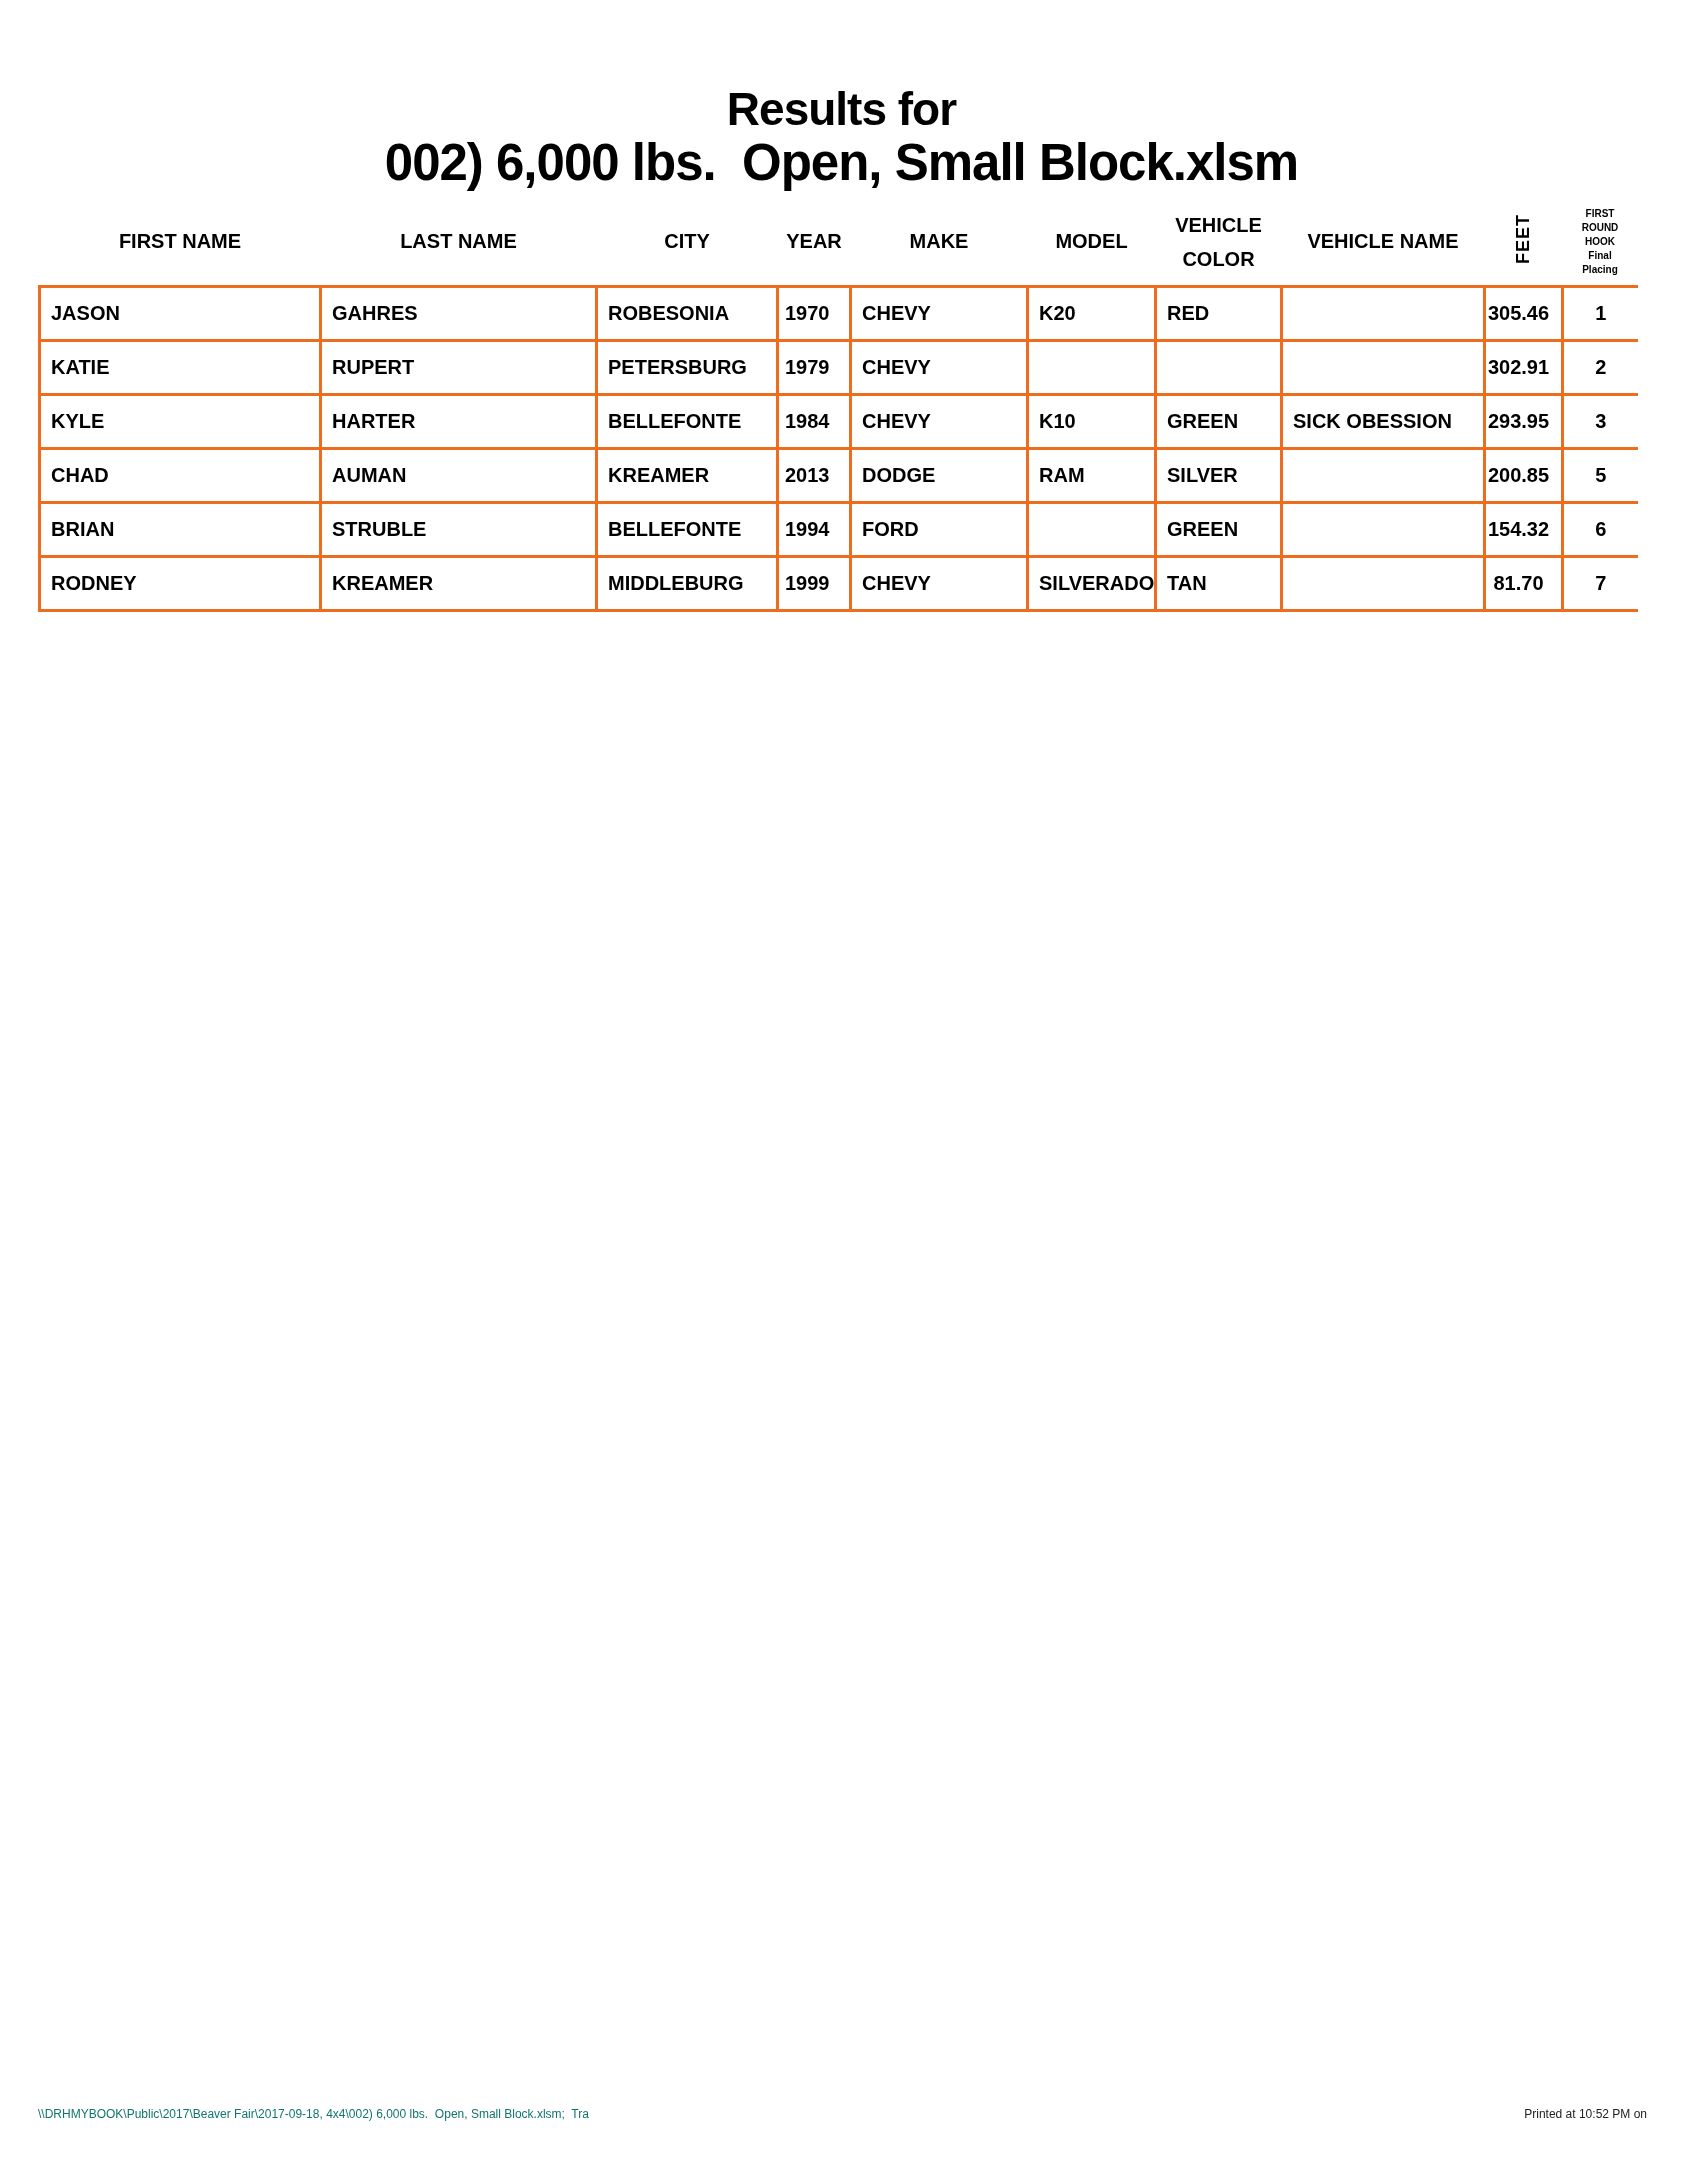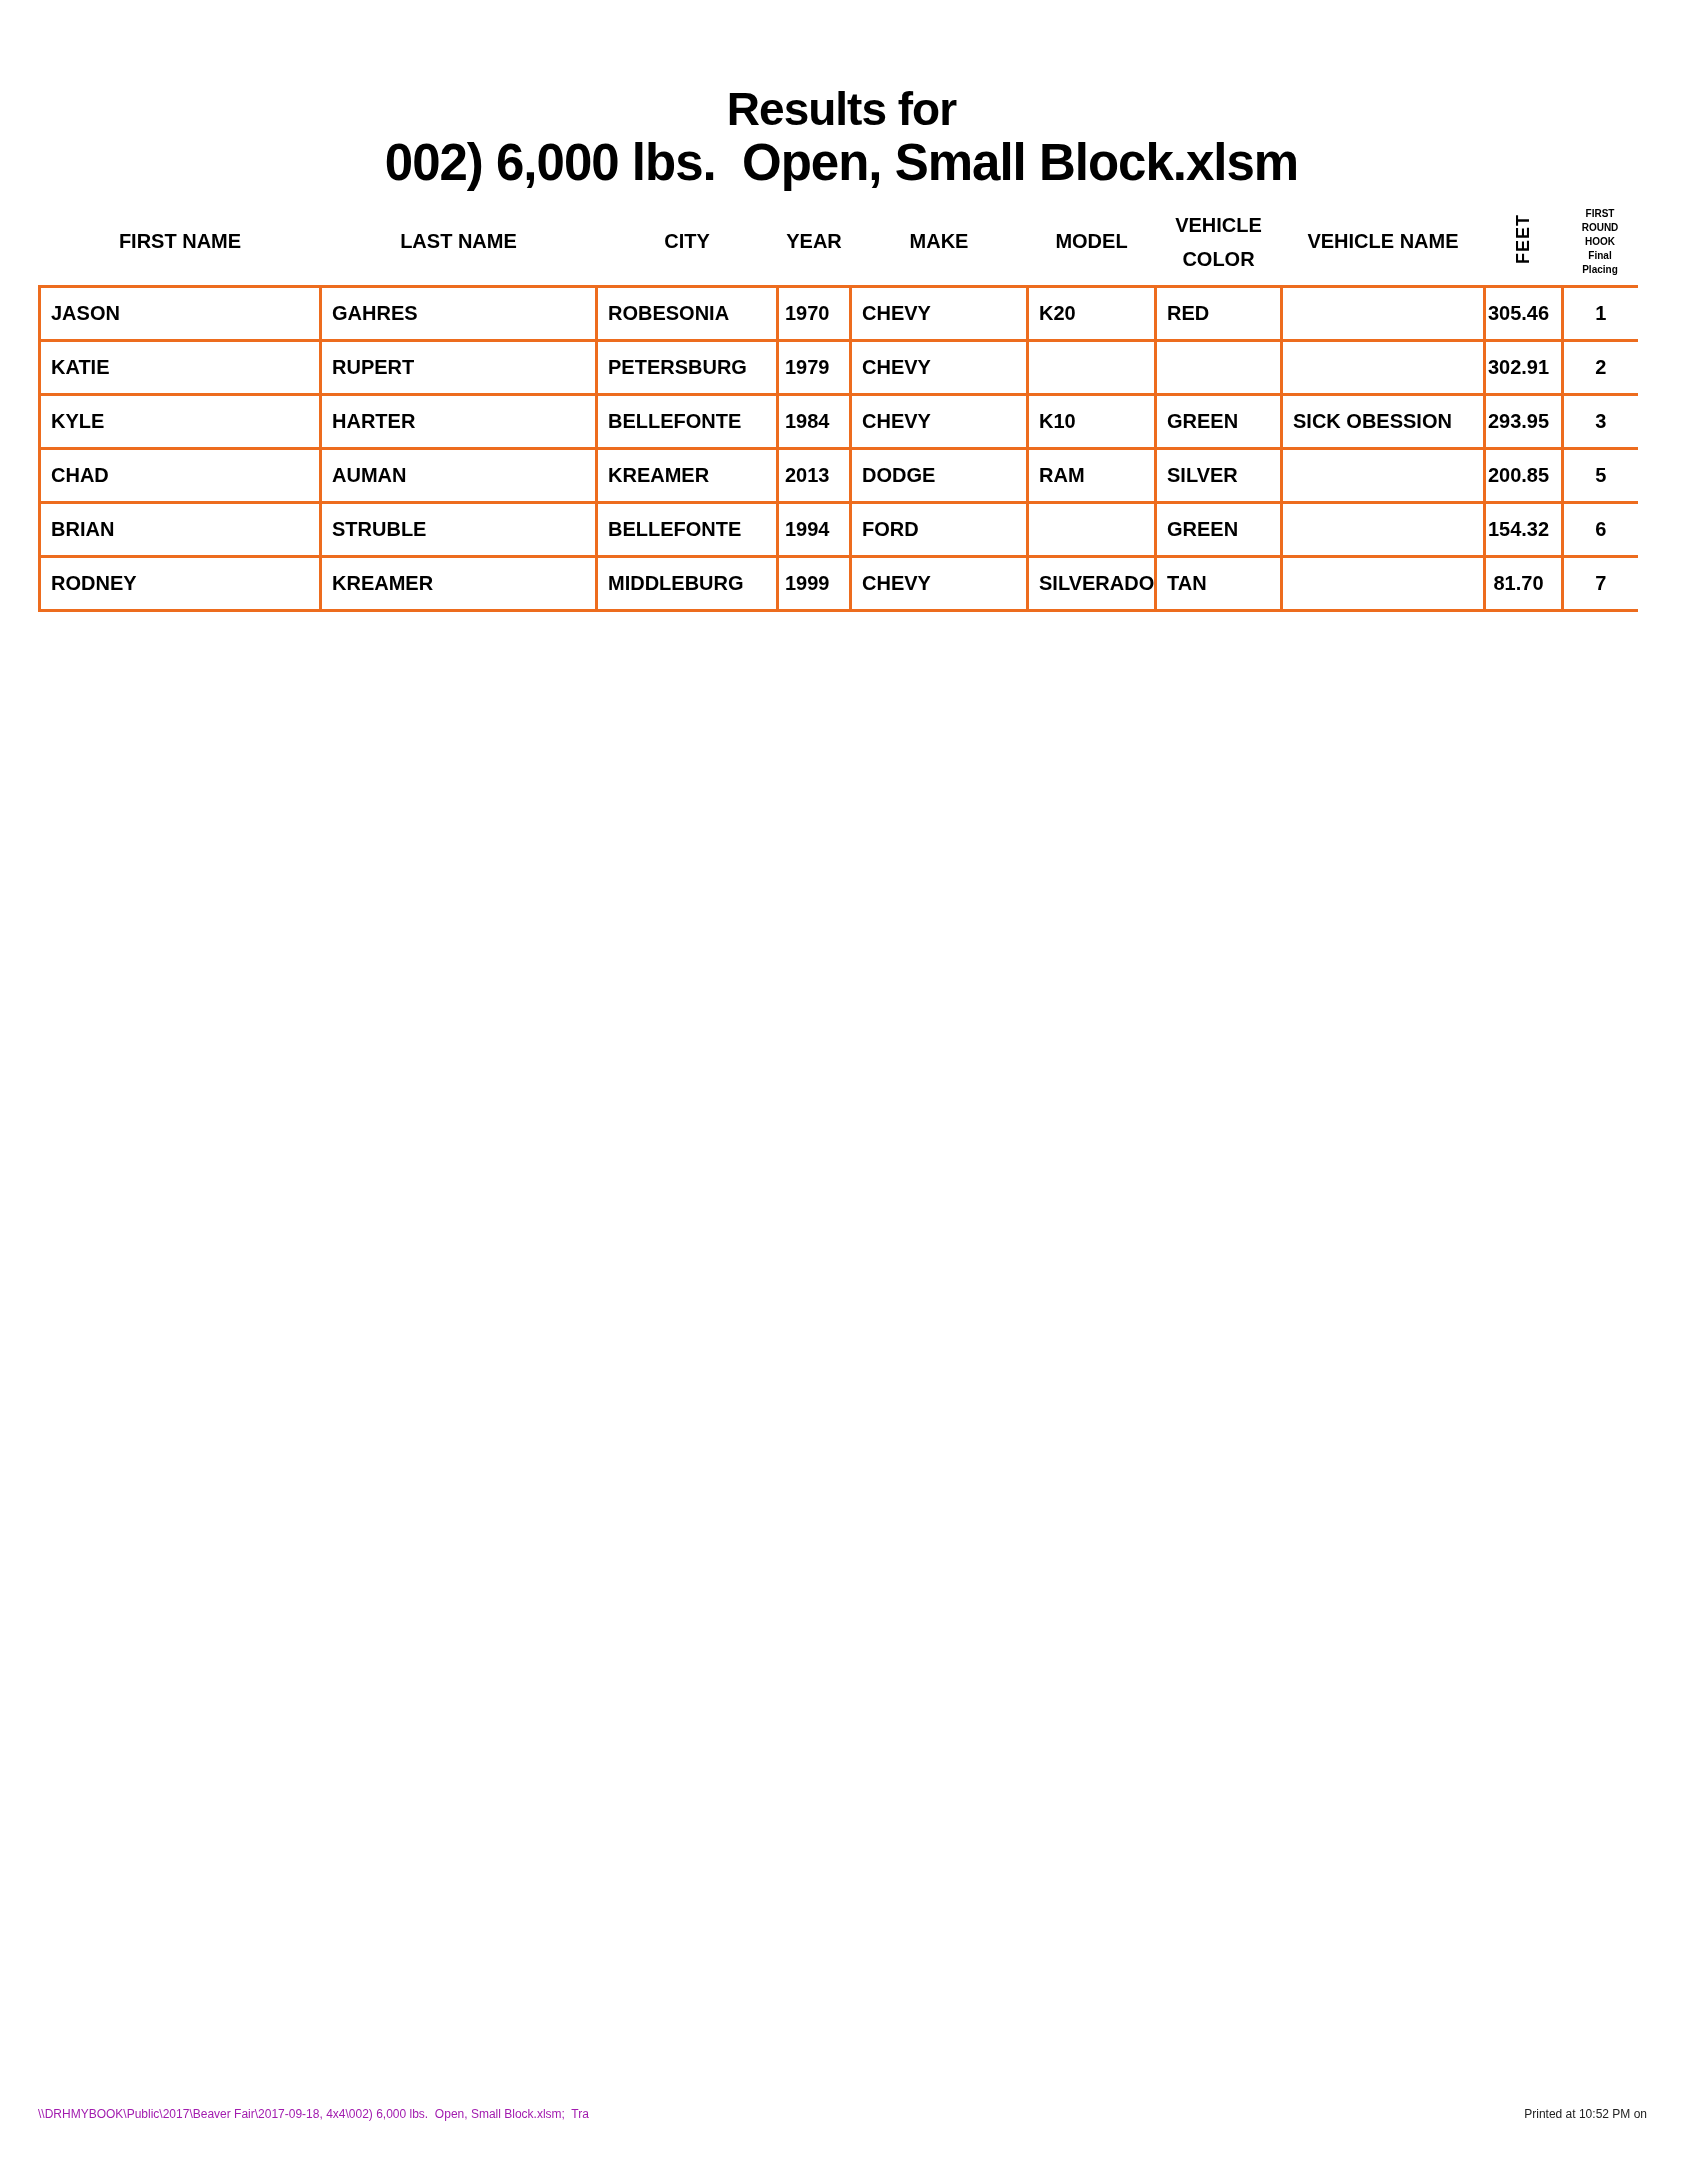--- a/index.html
+++ b/index.html
@@ -36,21 +36,21 @@
   tbody td {
     height:51px; padding:0 0 0 10px; vertical-align:middle;
     border:3px solid var(--orange,#ED6C1E);
     font-size:20px; font-weight:700; white-space:nowrap; overflow:visible;
     background:#ffffff;
   }
   tbody td.c-year { padding-left:6px; }
   tbody td.c-feet { text-align:center; padding:0 10px 0 0; }
   tbody td.c-placing { text-align:center; padding:0; border-right:none; }
   .footer-left {
-    position:absolute; left:38px; top:2107px; font-size:12px; color:#a21caf;
+    position:absolute; left:38px; top:2107px; font-size:12px; color:#0f766e;
     white-space:pre;
   }
   .footer-right {
     position:absolute; right:36px; top:2107px; font-size:12px; color:#222;
     white-space:pre;
     margin-left:12px;
   }
 </style>
 </head>
 <body>

